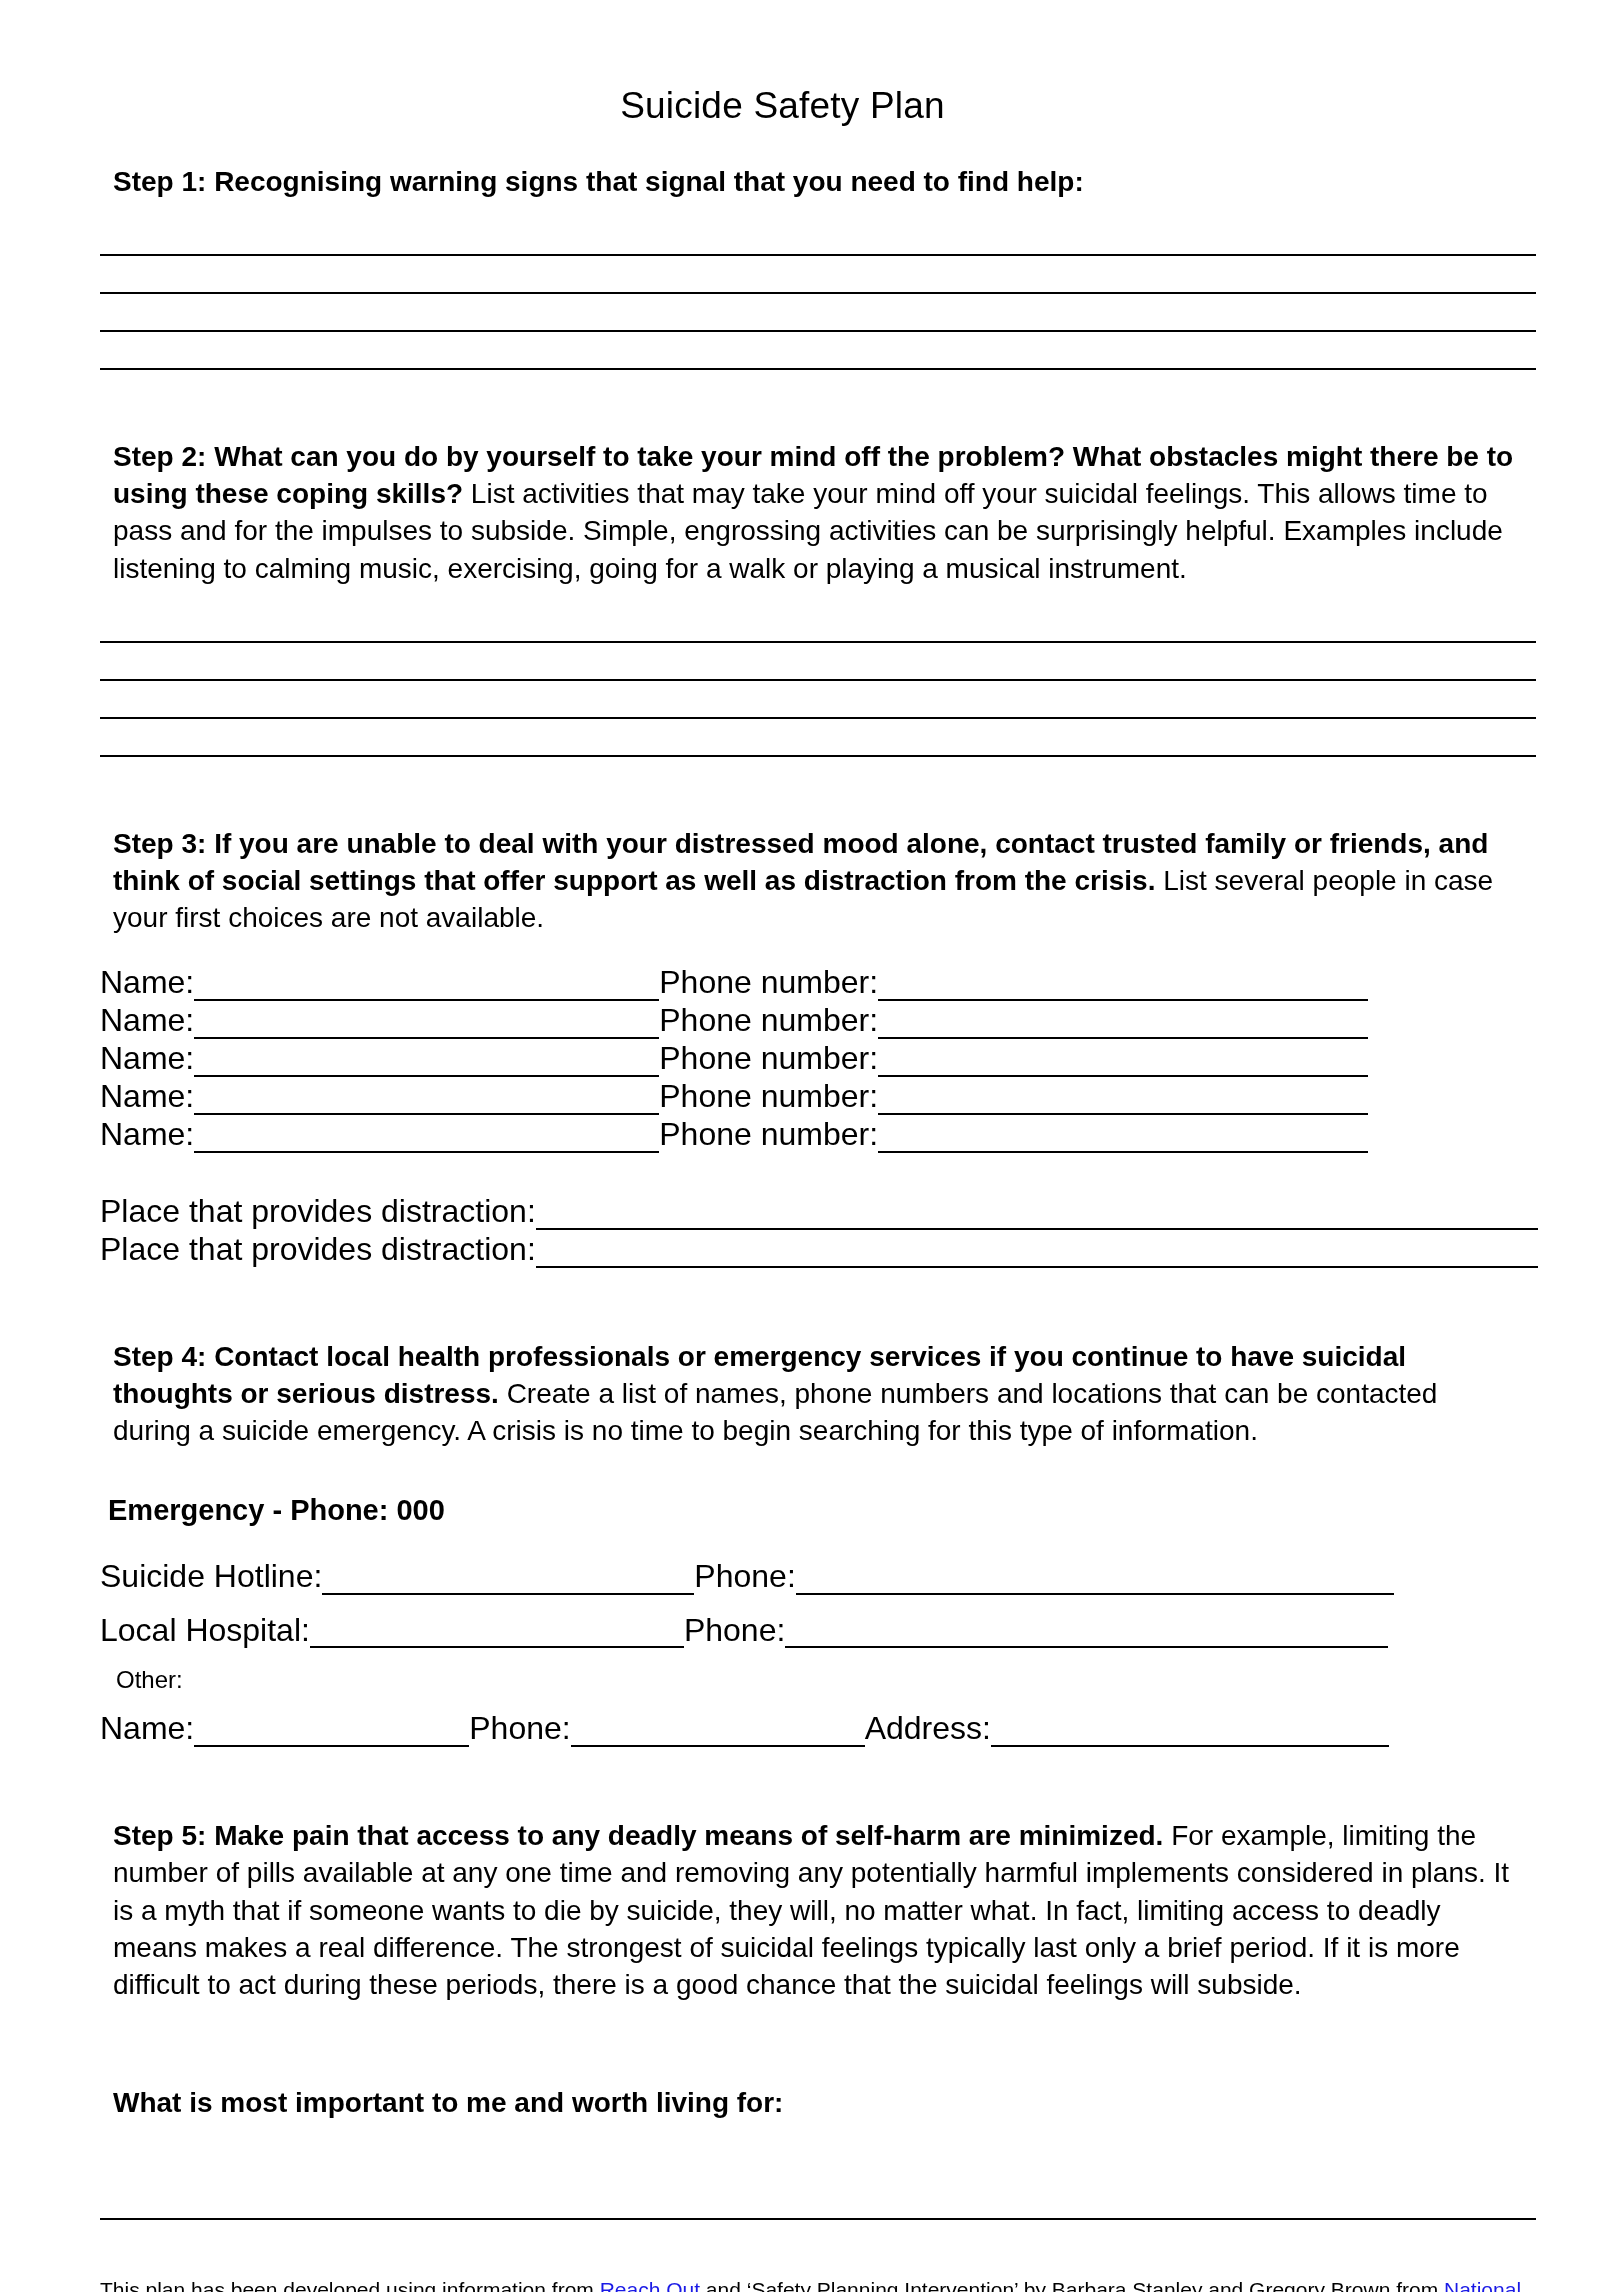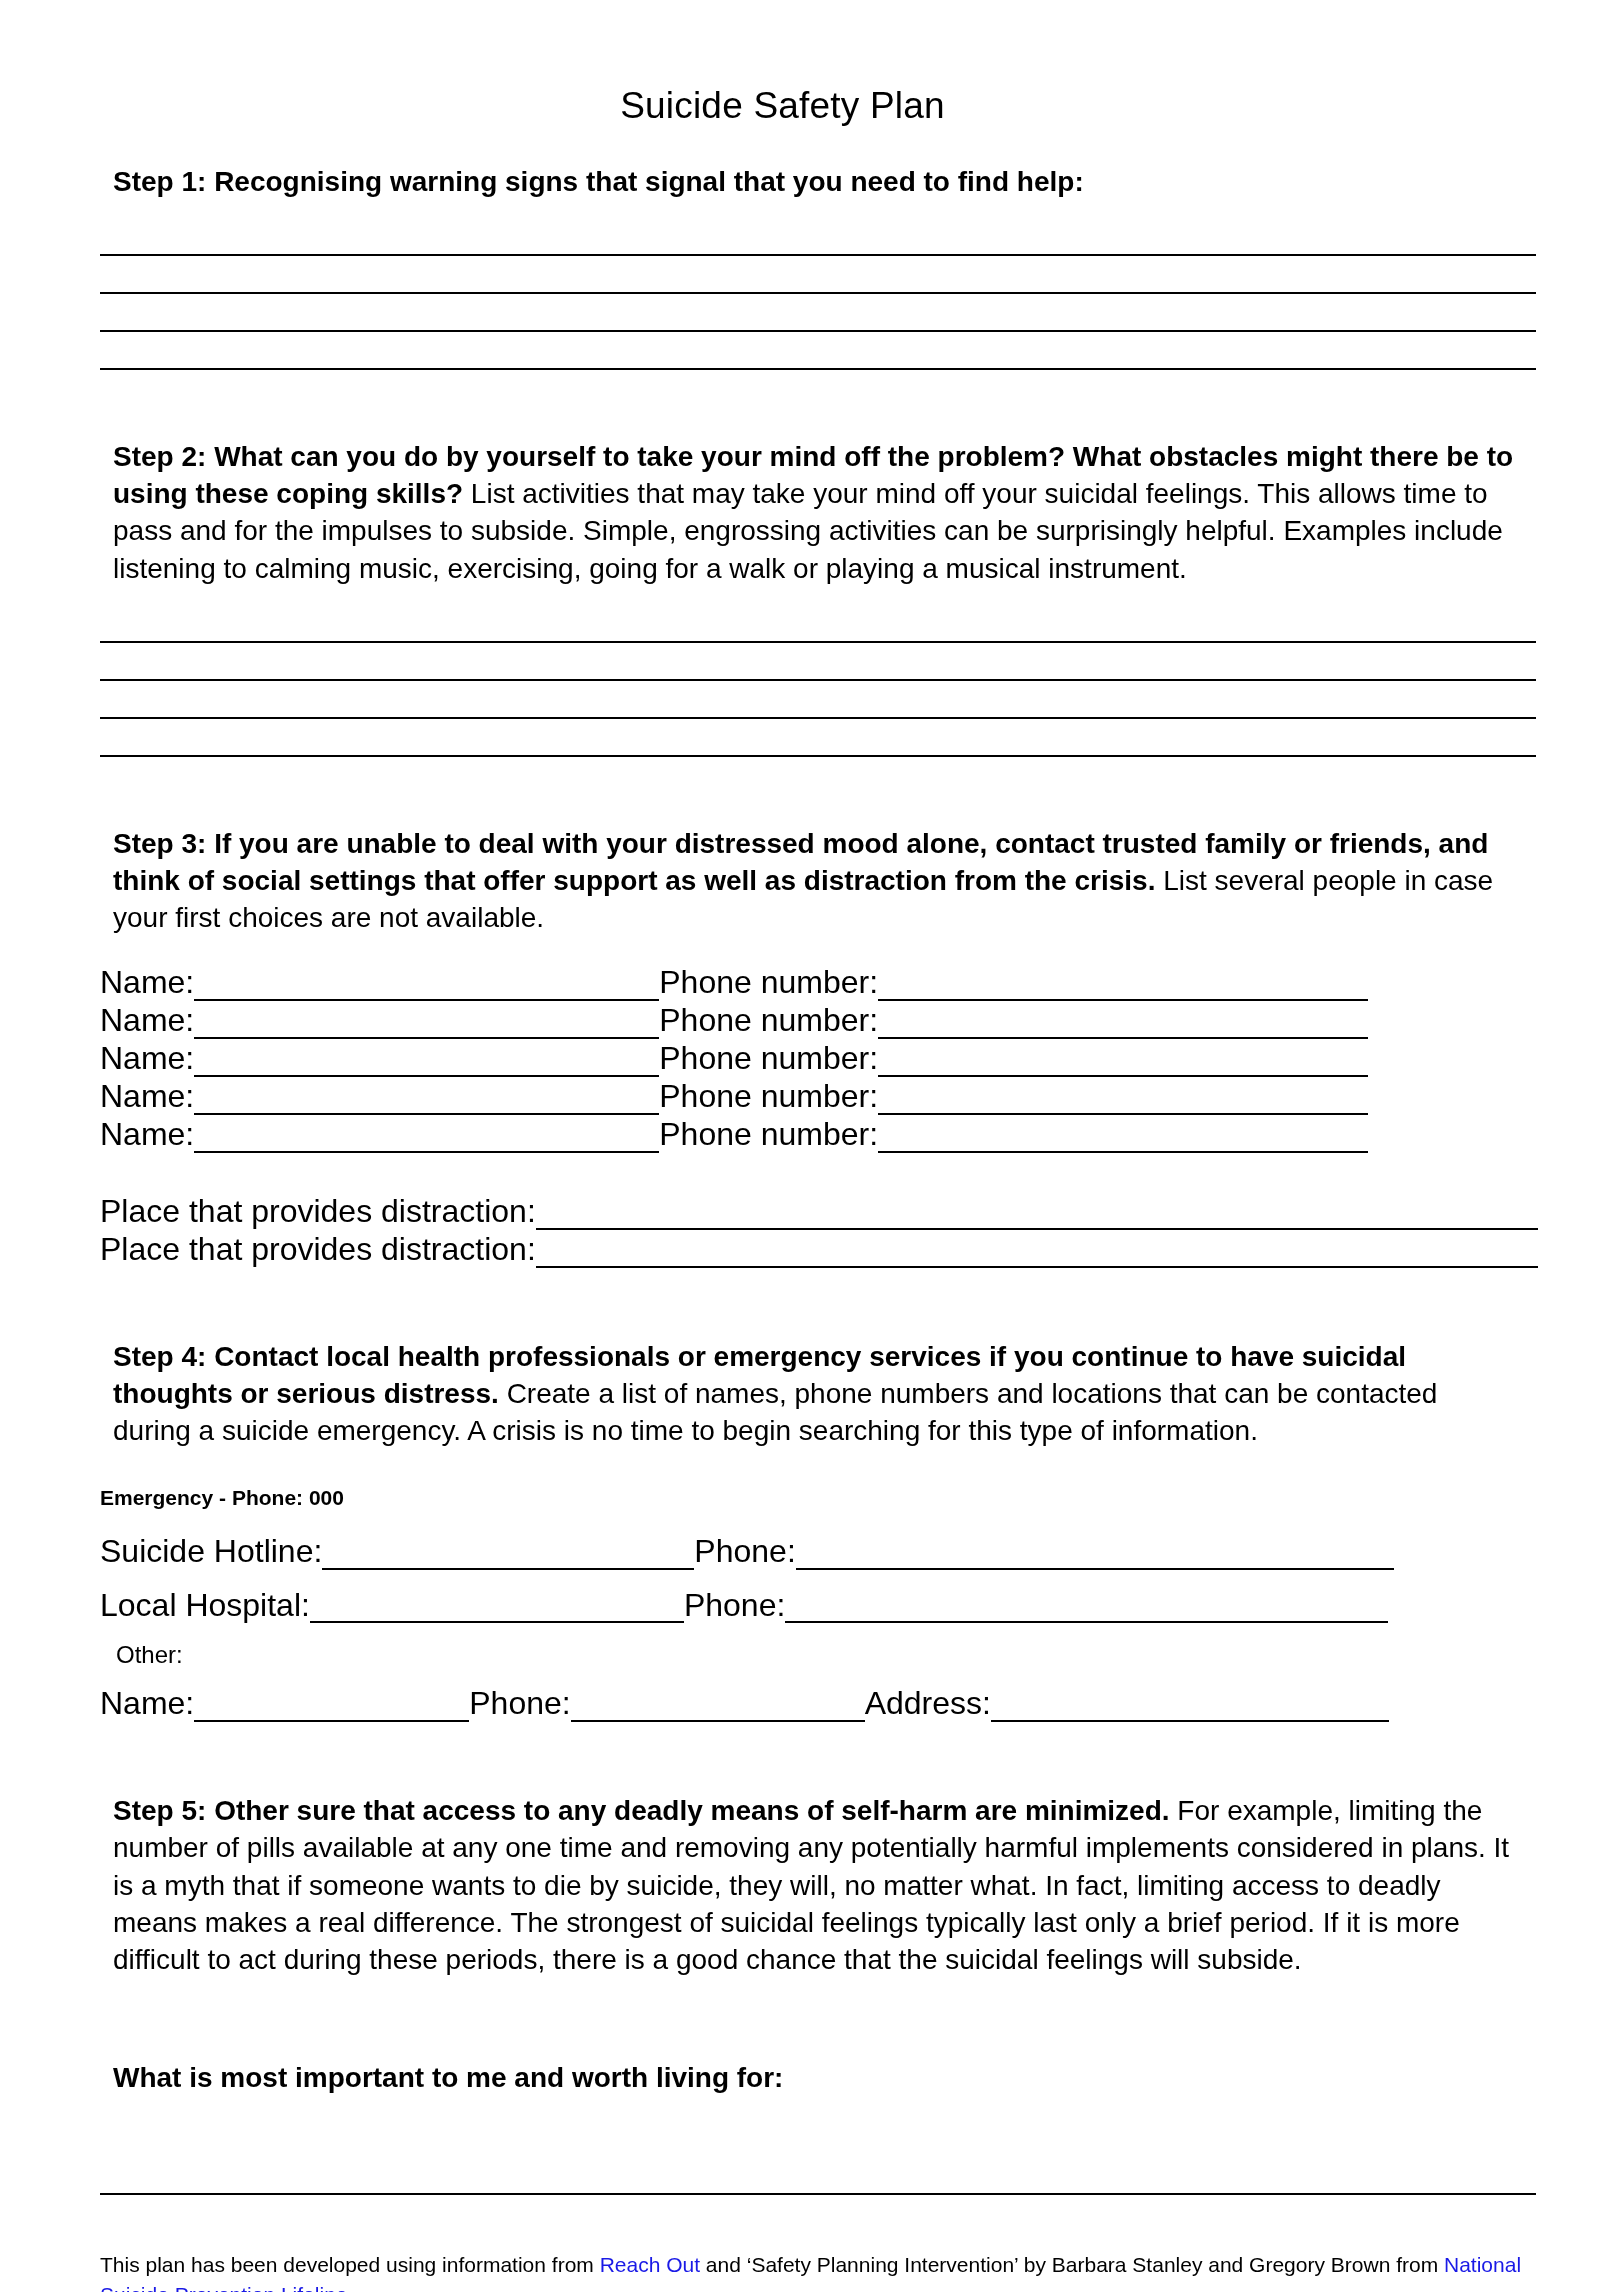--- a/index.html
+++ b/index.html
@@ -87,23 +87,23 @@
   .rule.w-hot     { flex: 0 0 372px; }
   .rule.w-hotph   { flex: 0 0 598px; }
   .rule.w-hosp    { flex: 0 0 374px; }
   .rule.w-hospph  { flex: 0 0 603px; }
   .rule.w-oname   { flex: 0 0 275px; }
   .rule.w-ophone  { flex: 0 0 294px; }
   .rule.w-oaddr   { flex: 0 0 398px; }
   .rule.w-place   { flex: 0 0 1002px; }
 
   .emergency-line {
-    font-size: 21px;
+    font-size: 29px;
     font-weight: bold;
-    margin: 0;
+    margin: 8px;
   }
   .sub-label {
     font-size: 24px;
     margin: 16px;
     line-height: 1.2;
   }
   .footer {
     font-size: 21px;
     line-height: 1.45;
     margin: 0;
@@ -241,21 +241,21 @@
         <span class="rule w-ophone"></span>
         <span class="fill-label">Address: </span>
         <span class="rule w-oaddr"></span>
       </div>
     </div>
 
     <div class="gap-56"></div>
 
     <div class="section">
       <p class="para">
-        <b>Step 5: Other sure that access to any deadly means of self-harm are minimized.</b>
+        <b>Step 5: Make pain that access to any deadly means of self-harm are minimized.</b>
         <span>For example, limiting the number of pills available at any one time and removing any potentially harmful implements considered in plans. It is a myth that if someone wants to die by suicide, they will, no matter what. In fact, limiting access to deadly means makes a real difference. The strongest of suicidal feelings typically last only a brief period. If it is more difficult to act during these periods, there is a good chance that the suicidal feelings will subside.</span>
       </p>
     </div>
 
     <div class="gap-56"></div>
 
     <div class="section">
       <p class="para">
         <b>What is most important to me and worth living for:</b>
       </p>

